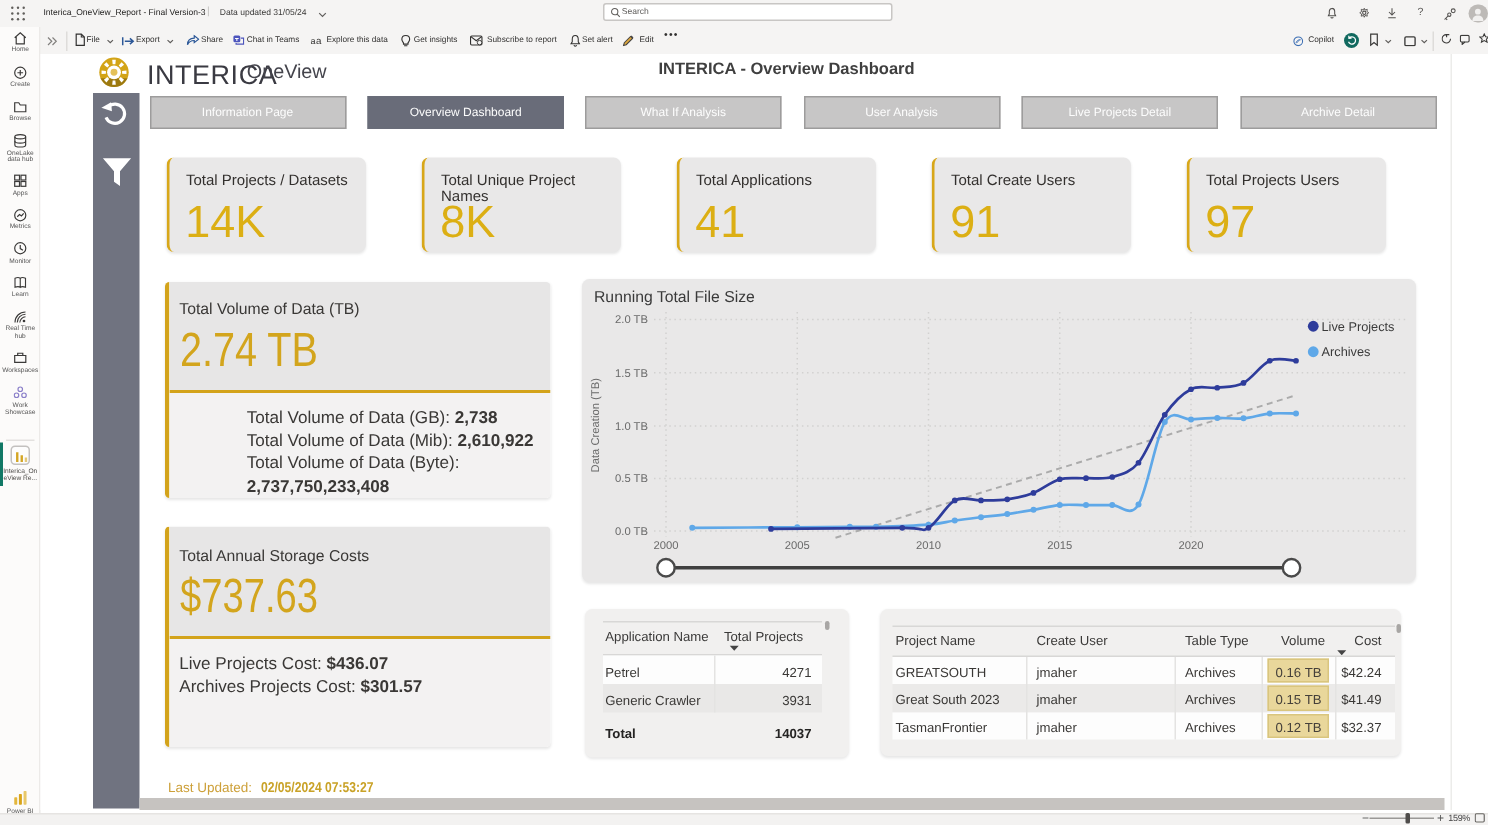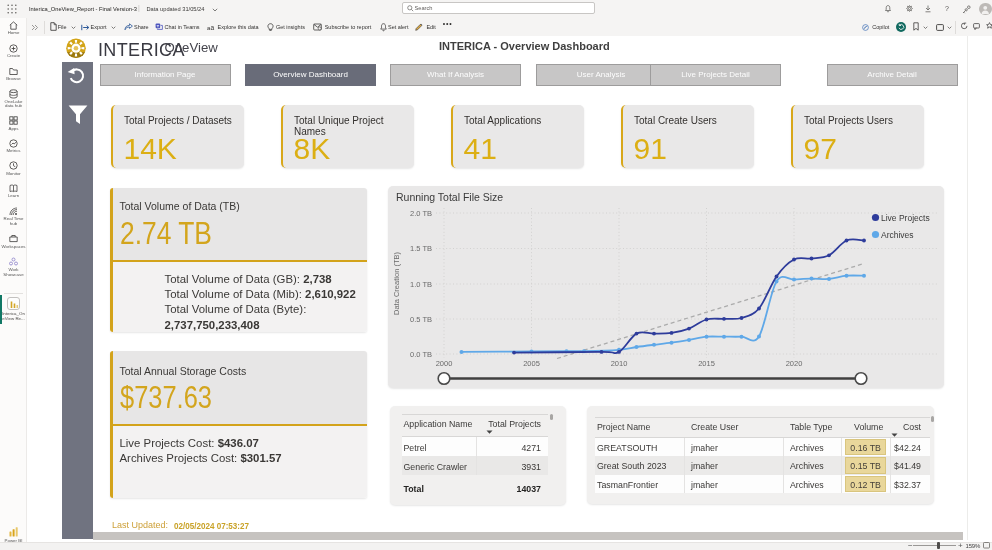--- a/index.html
+++ b/index.html
@@ -300,21 +300,21 @@
 
   <style>
     .navbtn { position:absolute; top:64px; width:131px; height:22px; background:#c7c6c6; border:1px solid #9d9c9c;
               color:#fdfdfd; font-size:8px; text-align:center; line-height:20.5px; }
     .navbtn.active { background:#696c79; border-color:#696c79; }
   </style>
   <div class="navbtn" style="left:99.5px;">Information Page</div>
   <div class="navbtn active" style="left:245px;">Overview Dashboard</div>
   <div class="navbtn" style="left:390px;">What If Analysis</div>
   <div class="navbtn" style="left:535.5px;">User Analysis</div>
-  <div class="navbtn" style="left:650px;text-align:center;">Live Projects Detail</div>
+  <div class="navbtn" style="left:681px;text-align:center;">Live Projects Detail</div>
   <div class="navbtn" style="left:826.5px;">Archive Detail</div>
 
   <style>
     .kpi { position:absolute; top:104.5px; width:133px; height:63px; background:#e9e8e8; border-radius:5px;
            border-left:2.5px solid #d8a719; box-shadow:0 1px 2px rgba(0,0,0,0.10); }
     .kpi .t { position:absolute; left:11px; top:10px; font-size:10px; color:#33302e; }
     .kpi .v { position:absolute; left:10.5px; top:27px; font-size:30px; color:#dcaf14; }
   </style>
   <div class="kpi" style="left:111px;">
       <div class="t">Total Projects / Datasets</div>
@@ -444,21 +444,21 @@
     <text x="493" y="51.5" font-size="8.5" fill="#3a3a3a" font-family="Liberation Sans">Archives</text>
 
     <line x1="56" y1="192.5" x2="473" y2="192.5" stroke="#404040" stroke-width="2.4"></line>
     <circle cx="56" cy="192.5" r="5.8" fill="#fff" stroke="#4a4a4a" stroke-width="1.6"></circle>
     <circle cx="473" cy="192.5" r="5.8" fill="#fff" stroke="#4a4a4a" stroke-width="1.6"></circle>
   </svg>
 
   <div class="abs" style="left:390px;top:405.5px;width:176px;height:99.5px;background:#f1f0ef;border-radius:5px;box-shadow:0 1px 2px rgba(0,0,0,0.10);overflow:hidden;">
     <div style="position:absolute;left:12px;top:8.5px;width:146px;height:1px;background:#d8d7d6;"></div>
     <div style="position:absolute;left:13.5px;top:13px;font-size:8.8px;color:#3b3a39;">Application Name</div>
-    <div style="position:absolute;left:87px;top:13px;width:64px;text-align:right;font-size:8.8px;color:#3b3a39;">Total Projects</div>
+    <div style="position:absolute;left:87px;top:13px;width:64px;text-align:center;font-size:8.8px;color:#3b3a39;">Total Projects</div>
     <svg style="position:absolute;left:96px;top:24.5px" width="7" height="4" viewBox="0 0 7 4">
         <path d="M0.5 0.5 L6.5 0.5 L3.5 3.8 Z" fill="#444"></path>
       </svg>
     <div style="position:absolute;left:12px;top:30.5px;width:146px;height:1px;background:#d8d7d6;"></div>
     <div style="position:absolute;left:12px;top:31.5px;width:146px;height:19px;background:#fdfdfd;"></div>
     <div style="position:absolute;left:12px;top:50.5px;width:146px;height:19px;background:#e9e8e7;"></div>
     <div style="position:absolute;left:13.5px;top:37px;font-size:8.8px;color:#3a3836;">Petrel</div>
     <div style="position:absolute;left:87px;top:37px;width:64px;text-align:right;font-size:8.8px;color:#3a3836;">4271</div>
     <div style="position:absolute;left:13.5px;top:56px;font-size:8.8px;color:#3a3836;">Generic Crawler</div>
     <div style="position:absolute;left:87px;top:56px;width:64px;text-align:right;font-size:8.8px;color:#3a3836;">3931</div>

